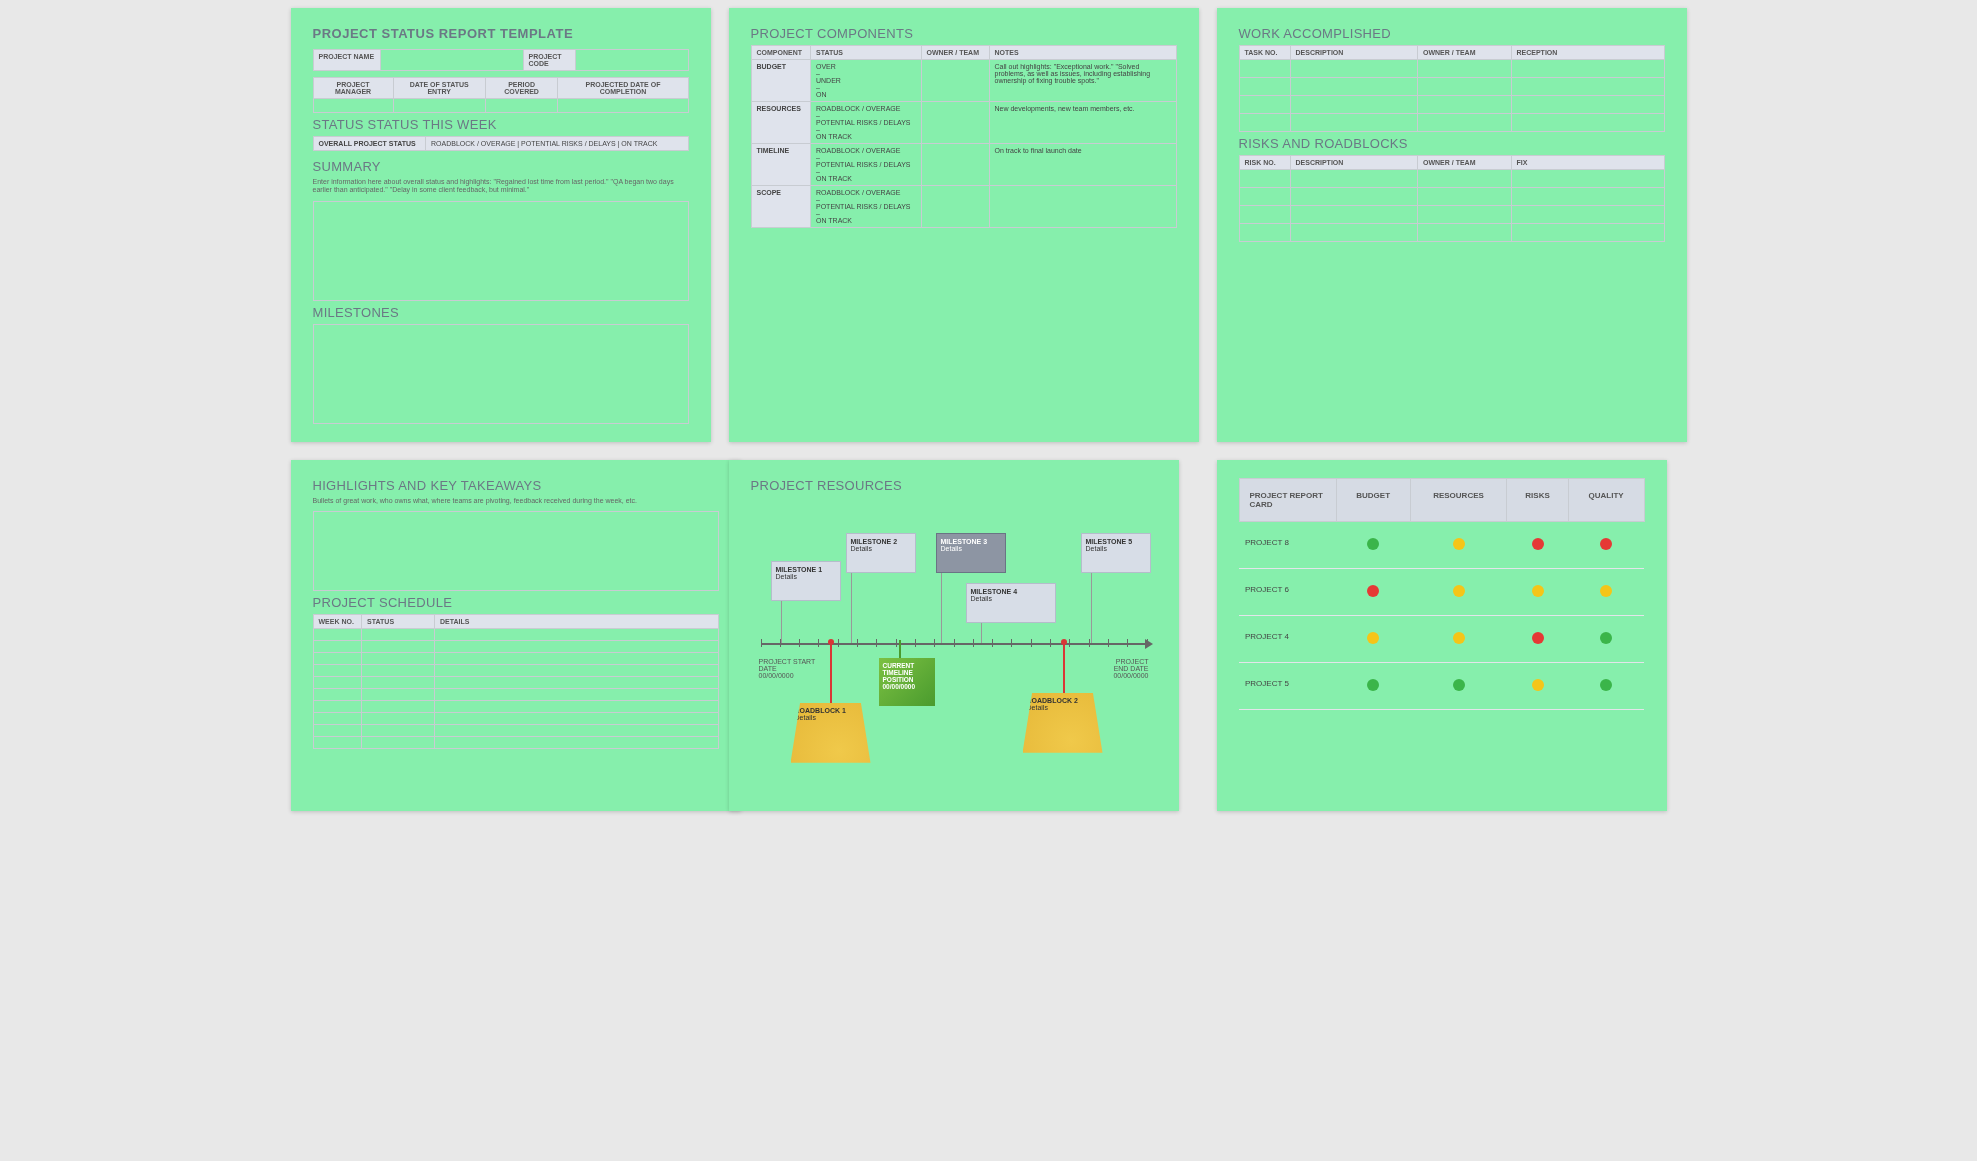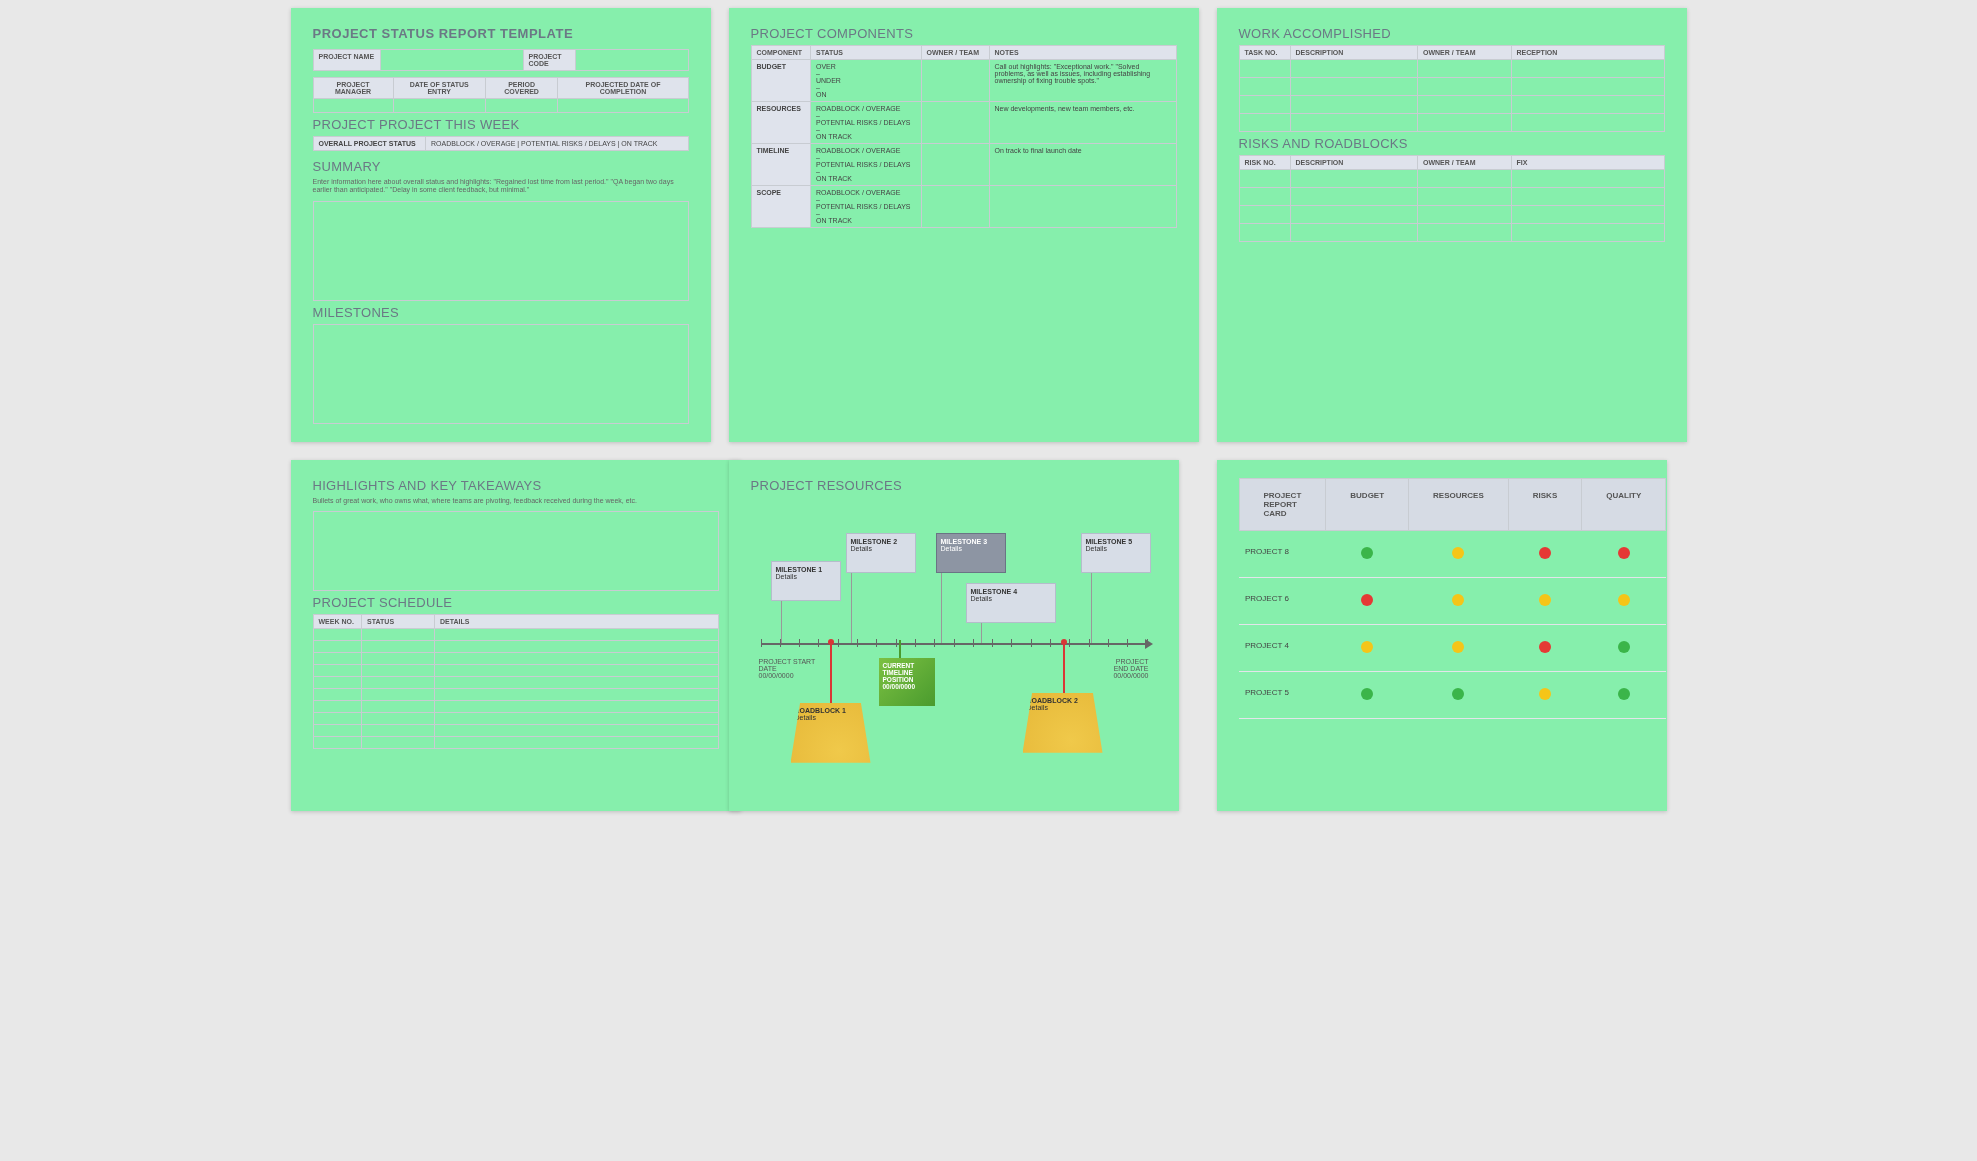--- a/index.html
+++ b/index.html
@@ -47,21 +47,21 @@
   .label-end { right: 8px; text-align: right; }
   .current { position: absolute; width: 56px; height: 48px; background: linear-gradient(135deg,#7cc142,#4a9b2e); color: #fff; font-size: 6.5px; padding: 4px; font-weight: 700; }
   .rb-line { position: absolute; width: 2px; background: #d93636; }
   .rb-dot { position: absolute; width: 6px; height: 6px; border-radius: 50%; background: #d93636; }
   .roadblock { position: absolute; width: 80px; height: 60px; font-size: 7px; padding: 4px; color: #333;
     background: radial-gradient(circle at 60% 80%, #f0c94a, #e6b838);
     clip-path: polygon(12% 0, 88% 0, 100% 100%, 0 100%);
   }
   
   .rc { width: 100%; border-collapse: collapse; }
-  .rc th { background: #d6dbe4; font-size: 8px; padding: 12px 24px; text-align: center; }
+  .rc th { background: #d6dbe4; font-size: 8px; padding: 12px 10px; text-align: center; }
   .rc th:first-child { text-align: left; }
   .rc td { border: none; border-bottom: 1px solid #e3e5ea; padding: 16px 6px; text-align: center; font-size: 8px; }
   .rc td:first-child { text-align: left; color: #444; }
   .dot { display: inline-block; width: 12px; height: 12px; border-radius: 50%; }
   .g { background: #3bb54a; } .y { background: #f5c518; } .r { background: #e53935; }
 </style>
 </head>
 <body>
 
 <div class="grid">
@@ -88,21 +88,21 @@
       </tr>
       <tr>
         <td style="height:14px"></td>
         <td></td>
         <td></td>
         <td></td>
       </tr>
     </tbody>
       </table>
 
-    <h2 class="sec">PROJECT PROJECT THIS WEEK</h2>
+    <h2 class="sec">STATUS STATUS THIS WEEK</h2>
     <table>
       <tbody>
           <tr class="status-row">
         <td style="width:30%;font-weight:700">OVERALL PROJECT STATUS</td>
         <td>ROADBLOCK / OVERAGE   |   POTENTIAL RISKS / DELAYS   |   ON TRACK</td>
       </tr>
     </tbody>
       </table>
 
     <h2 class="sec" style="margin-top:8px">SUMMARY</h2>

